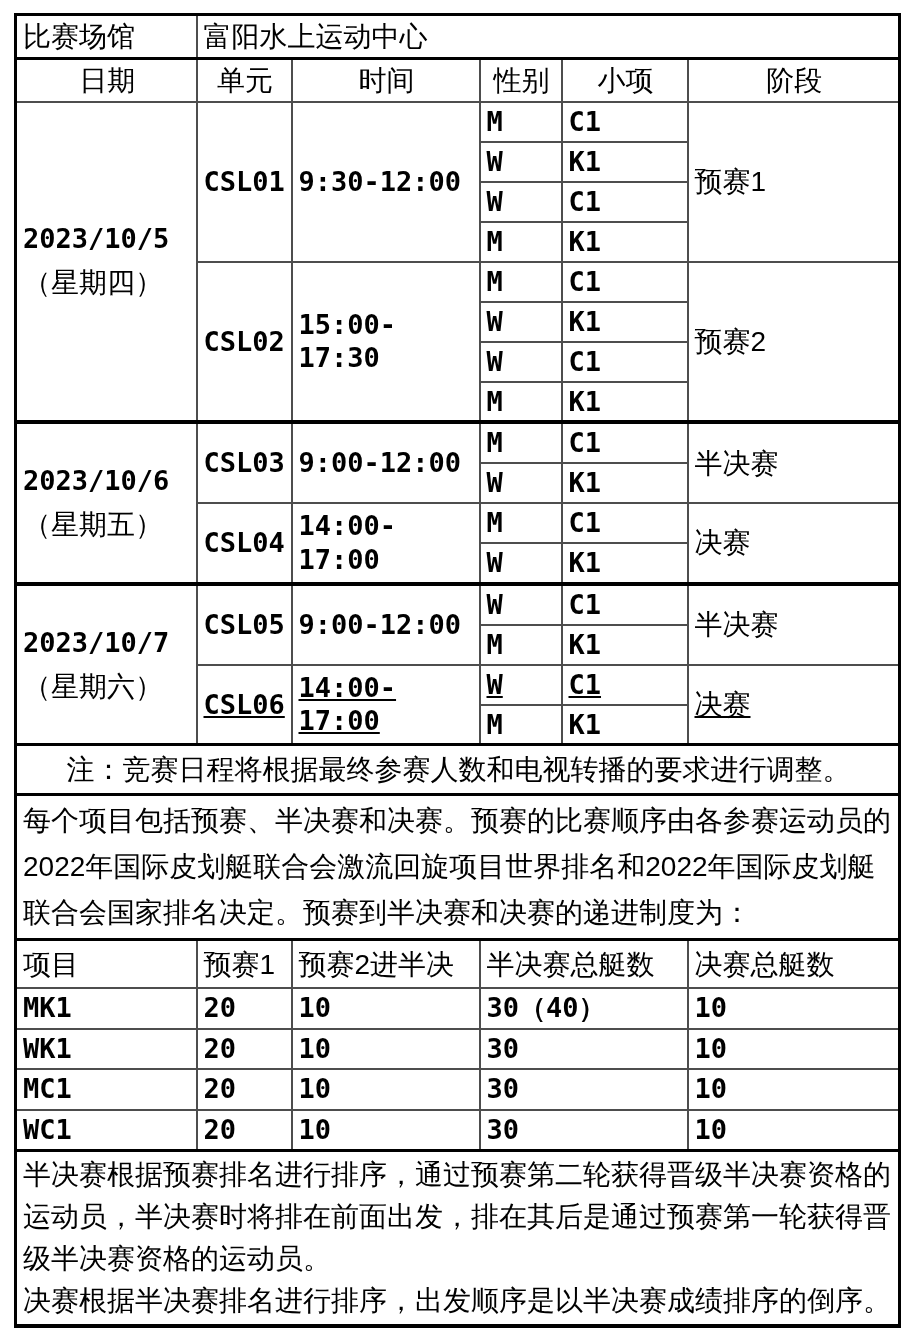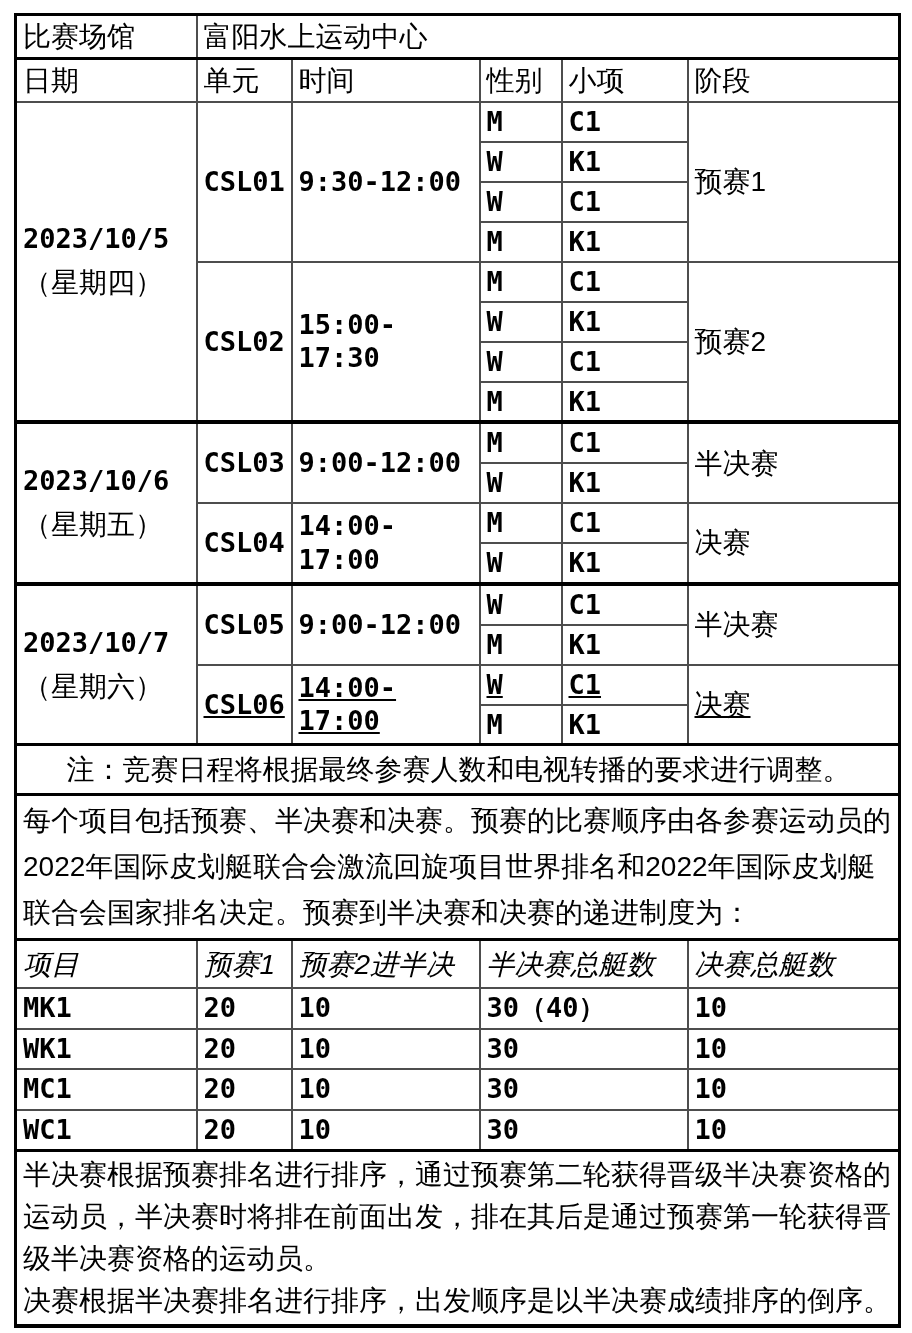--- a/index.html
+++ b/index.html
@@ -29,21 +29,21 @@
         <col style="width:188px">
       <col style="width:82px">
         <col style="width:126px">
         <col style="width:212px">
     </colgroup>
     <tbody id="grid-body">
         <tr style="height: 44px;">
           <td>比赛场馆</td>
           <td colspan="5">富阳水上运动中心</td>
         </tr>
-        <tr class="sec-top" style="height: 43px;">
+        <tr class="sec-top" style="height: 43px; text-align: center;">
           <td>日期</td>
           <td>单元</td>
           <td>时间</td>
           <td>性别</td>
           <td>小项</td>
           <td>阶段</td>
         </tr>
         <tr style="height: 40px;">
           <td rowspan="8" class="datec">
             <div class="lat">2023/10/5</div>
@@ -137,21 +137,21 @@
         <tr style="height: 40px;">
           <td class="lat">M</td>
           <td class="lat">K1</td>
         </tr>
         <tr class="sec-top" style="height: 50px;">
           <td colspan="6" class="note">注：竞赛日程将根据最终参赛人数和电视转播的要求进行调整。</td>
         </tr>
         <tr class="sec-top" style="height: 145px;">
           <td colspan="6" class="para">每个项目包括预赛、半决赛和决赛。预赛的比赛顺序由各参赛运动员的2022年国际皮划艇联合会激流回旋项目世界排名和2022年国际皮划艇联合会国家排名决定。预赛到半决赛和决赛的递进制度为：</td>
         </tr>
-        <tr class="sec-top" style="height: 48px; font-style: italic;">
+        <tr class="sec-top" style="height: 48px;">
           <td>项目</td>
           <td>预赛1</td>
           <td>预赛2进半决</td>
           <td colspan="2">半决赛总艇数</td>
           <td>决赛总艇数</td>
         </tr>
         <tr style="height: 41px;">
           <td class="lat">MK1</td>
           <td class="lat">20</td>
           <td class="lat">10</td>

